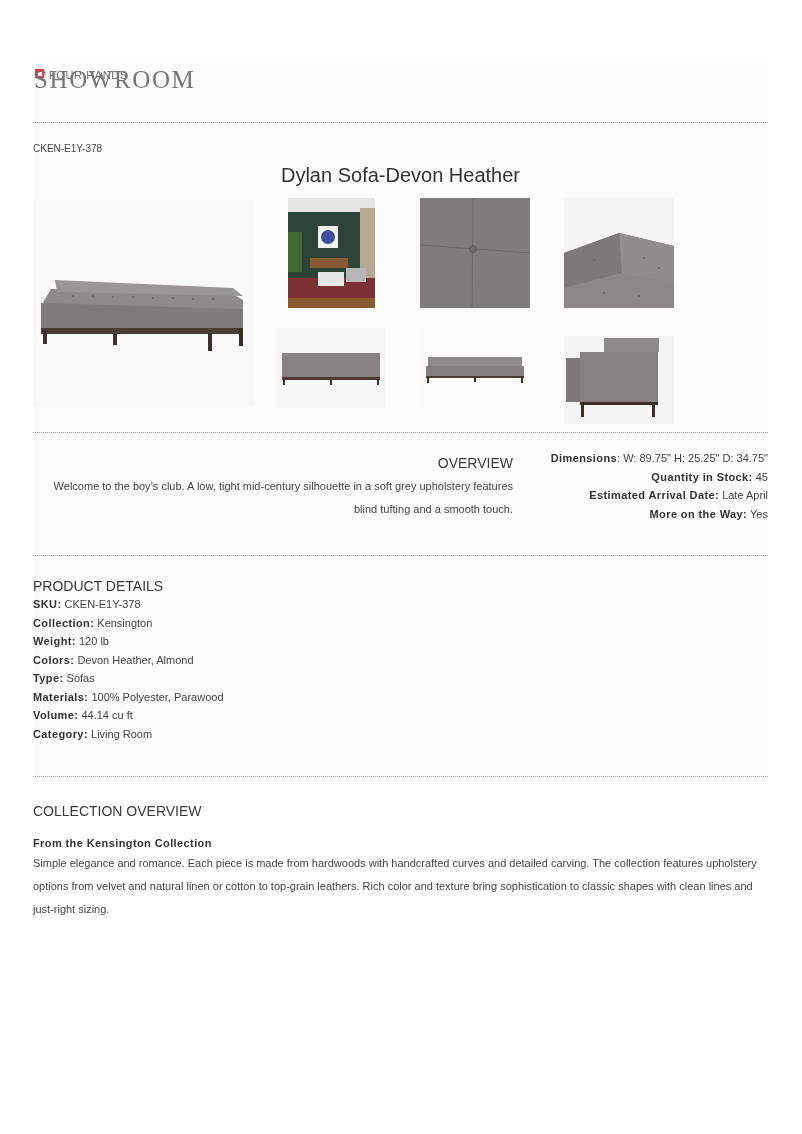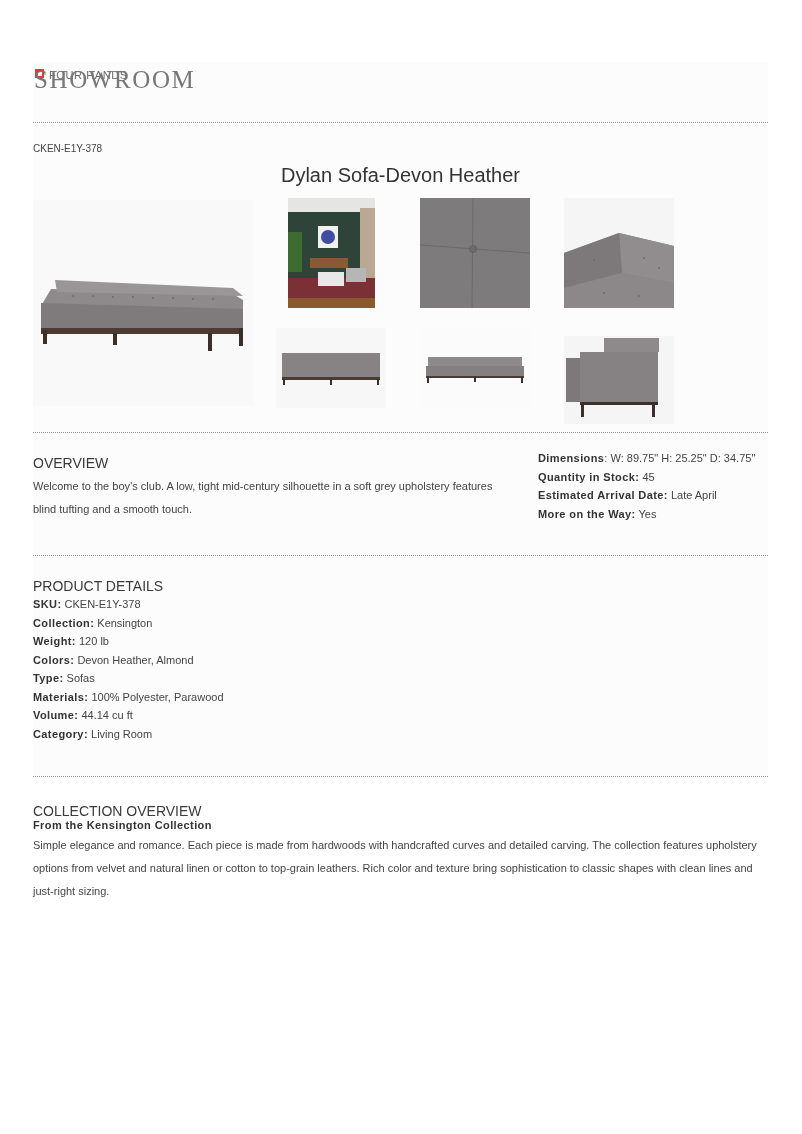--- a/index.html
+++ b/index.html
@@ -10,21 +10,21 @@
     .brand-mark { width: 9px; height: 9px; background: #e03a3a; position: relative; margin-right: 5px; }
     .brand-mark::after { content: ""; position: absolute; left: 2.5px; top: 2.5px; width: 4px; height: 4px; background: #fff; }
     .brand-name { font-size: 11px; letter-spacing: 0.6px; color: #6b6b6b; }
     .showroom { position: absolute; left: 1px; top: 4px; font-family: "Liberation Serif", serif; font-size: 25px; letter-spacing: 1.6px; color: #777777; }
     .divider { border-top: 1px dotted #9a9a9a; height: 0; width: 735px; }
     .sku-top { font-size: 10px; color: #444; margin-top: 20px; margin-left: 0; }
     .title { font-size: 20px; color: #333; margin-top: 10px; font-weight: normal; text-align: center; }
     .gallery { position: relative; height: 232px; margin-top: 8px; }
     .img { position: absolute; background: #f3f3f3; overflow: hidden; }
     .img svg { width: 100%; height: 100%; display: block; }
-    .section { padding: 16px 0 0 0; position: relative; }
+    .section { padding: 16px 0 0 0; position: relative; text-align: right; }
     .overview-wrap { display: flex; justify-content: space-between; height: 106px; }
     .sec-title { font-size: 14px; color: #3a3a3a; text-transform: uppercase; margin: 0 0 4px 0; font-weight: normal; }
     .body-text { font-size: 11px; line-height: 23px; color: #444; }
     .spec { font-size: 11px; line-height: 18.5px; color: #444; }
     .spec b { font-weight: bold; color: #333; letter-spacing: 0.4px; }
     .details { height: 198px; padding-top: 22px; }
     .coll { padding-top: 26px; }
     .coll-sub { font-size: 11px; font-weight: bold; letter-spacing: 0.4px; color: #333; margin-bottom: 3px; }
   </style>
 </head>
@@ -173,18 +173,18 @@
     <div class="spec"><b>Colors:</b> <span>Devon Heather, Almond</span></div>
     <div class="spec"><b>Type:</b> <span>Sofas</span></div>
     <div class="spec"><b>Materials:</b> <span>100% Polyester, Parawood</span></div>
     <div class="spec"><b>Volume:</b> <span>44.14 cu ft</span></div>
     <div class="spec"><b>Category:</b> <span>Living Room</span></div>
   </div>
 
   <div class="divider"></div>
 
   <div class="coll" style="background:#ffffff;">
-    <h2 class="sec-title" style="margin-bottom:0;">COLLECTION OVERVIEW</h2>
+    <h2 class="sec-title" style="margin-bottom:18px;">COLLECTION OVERVIEW</h2>
     <div class="coll-sub">From the Kensington Collection</div>
     <div class="body-text">Simple elegance and romance. Each piece is made from hardwoods with handcrafted curves and detailed carving. The collection features upholstery options from velvet and natural linen or cotton to top-grain leathers. Rich color and texture bring sophistication to classic shapes with clean lines and just-right sizing.</div>
   </div>
 
 </div>
 
 </body></html>

